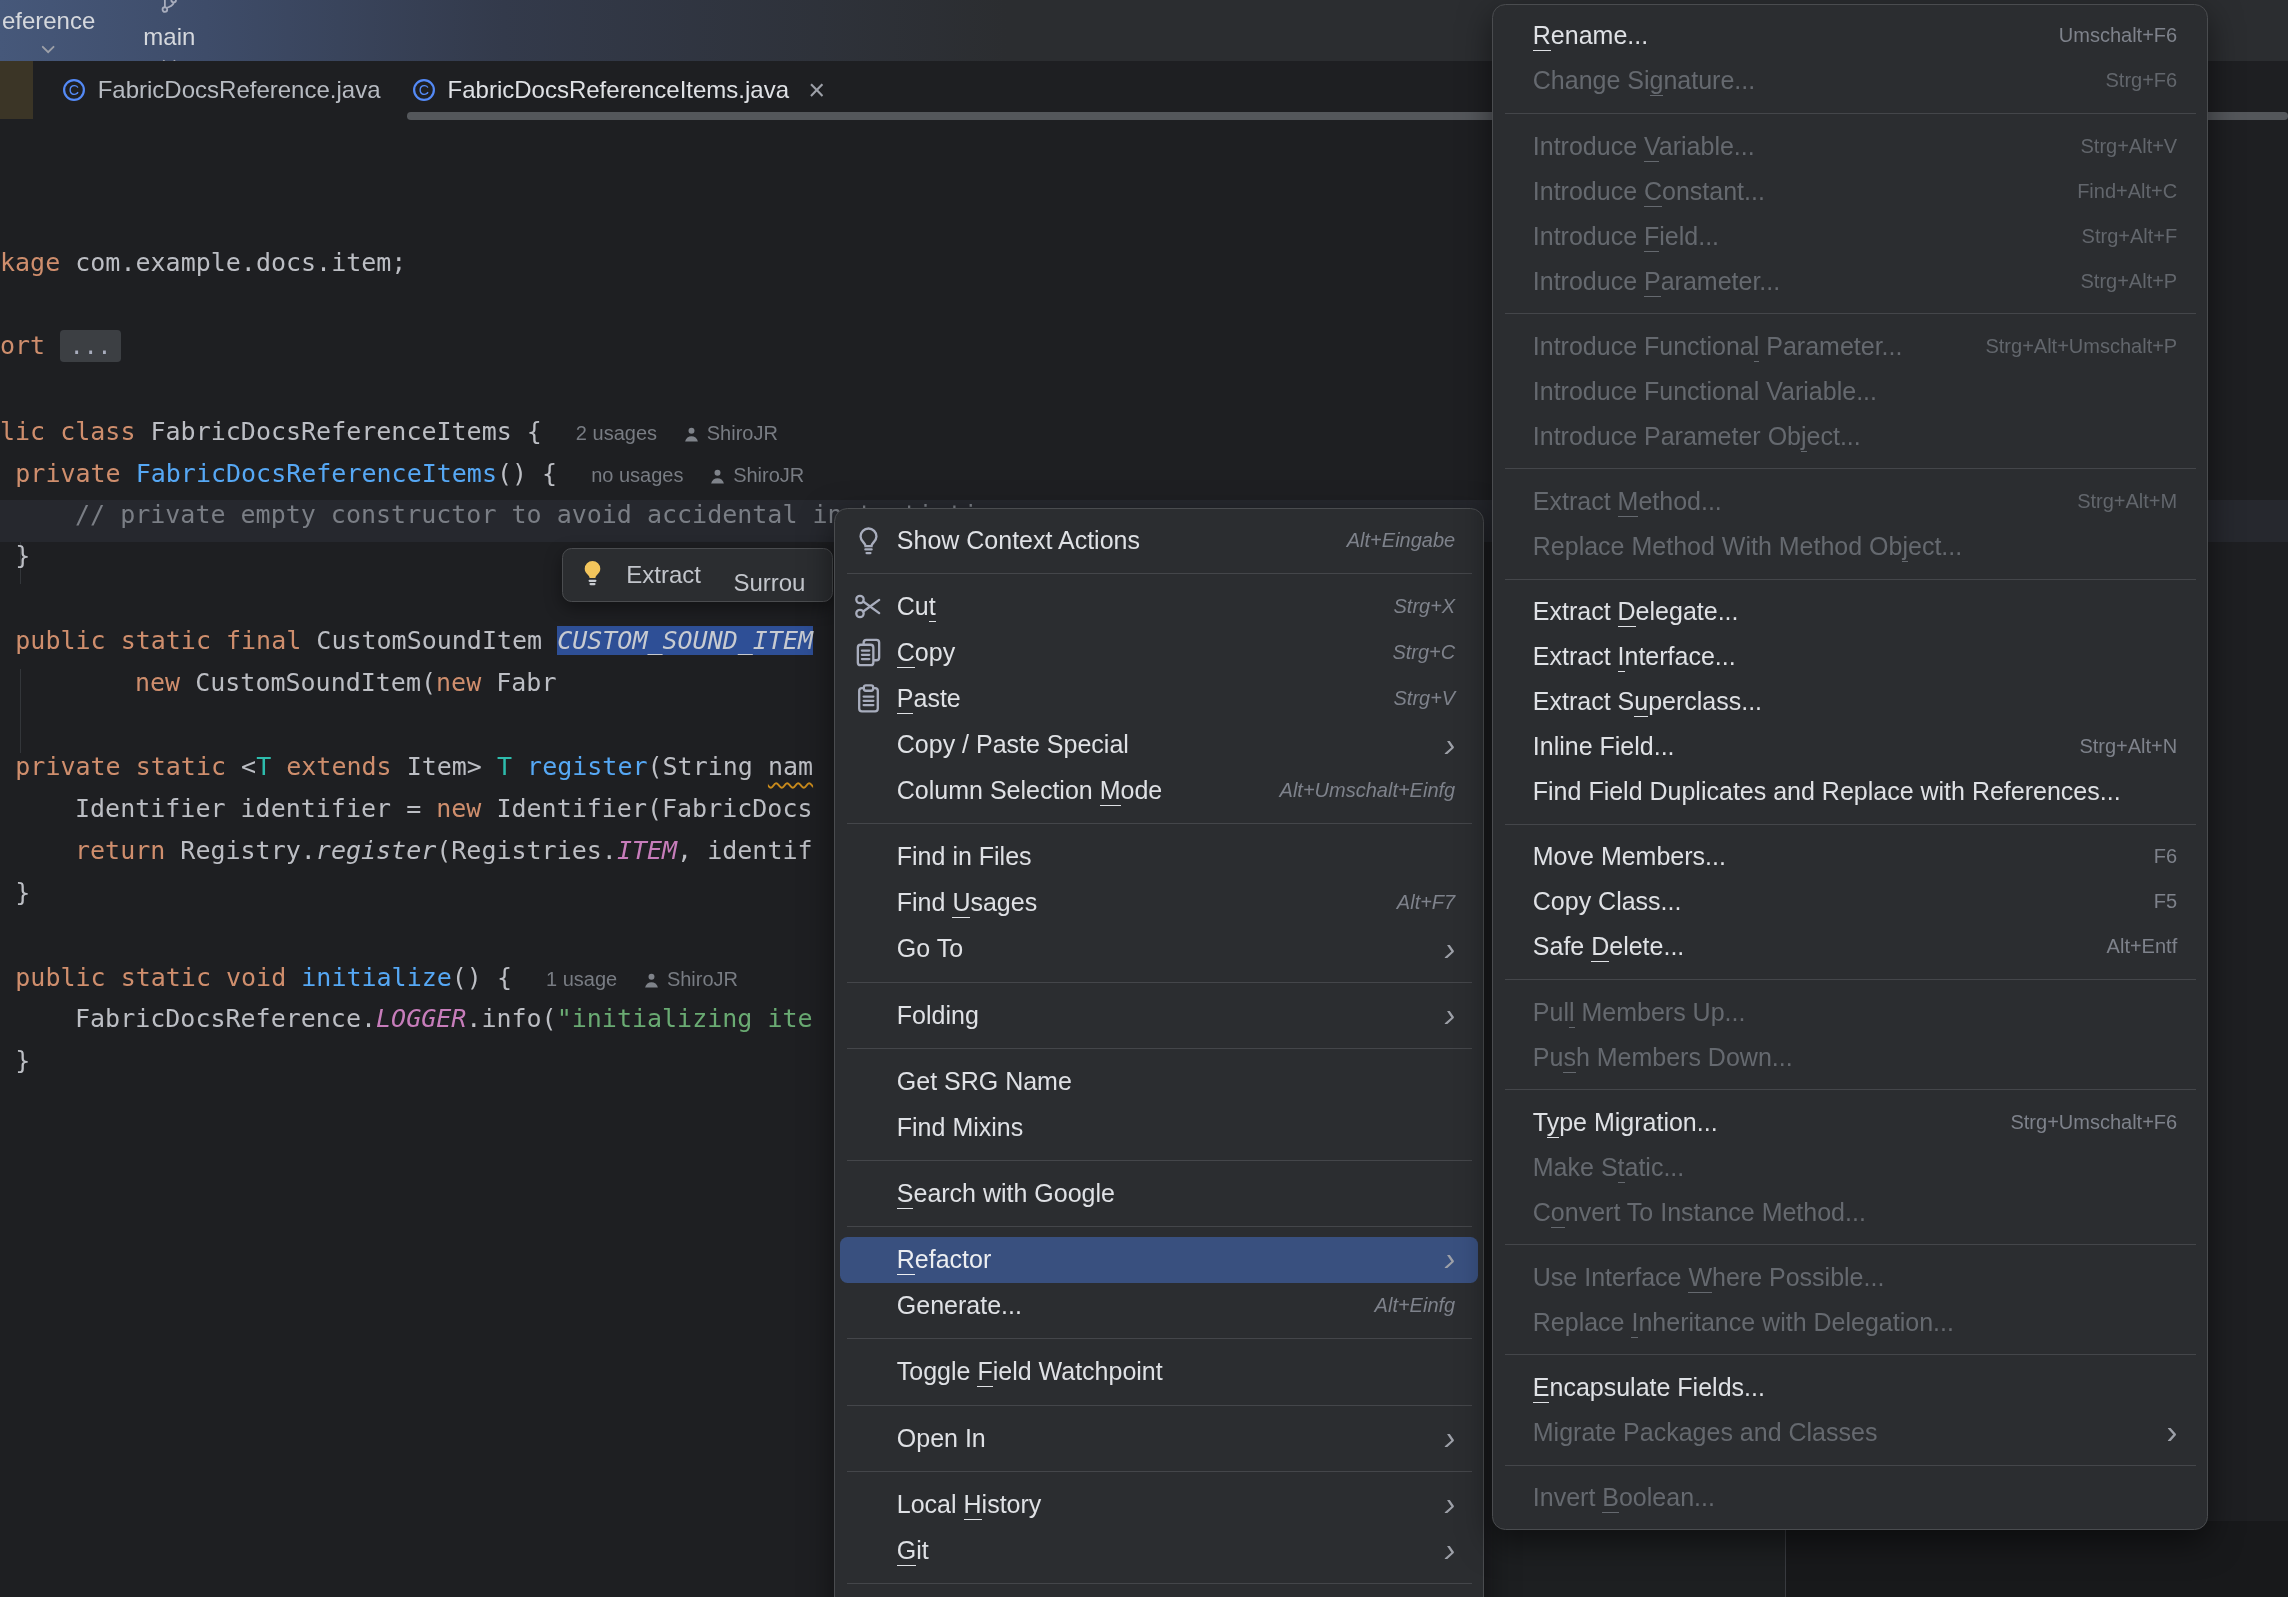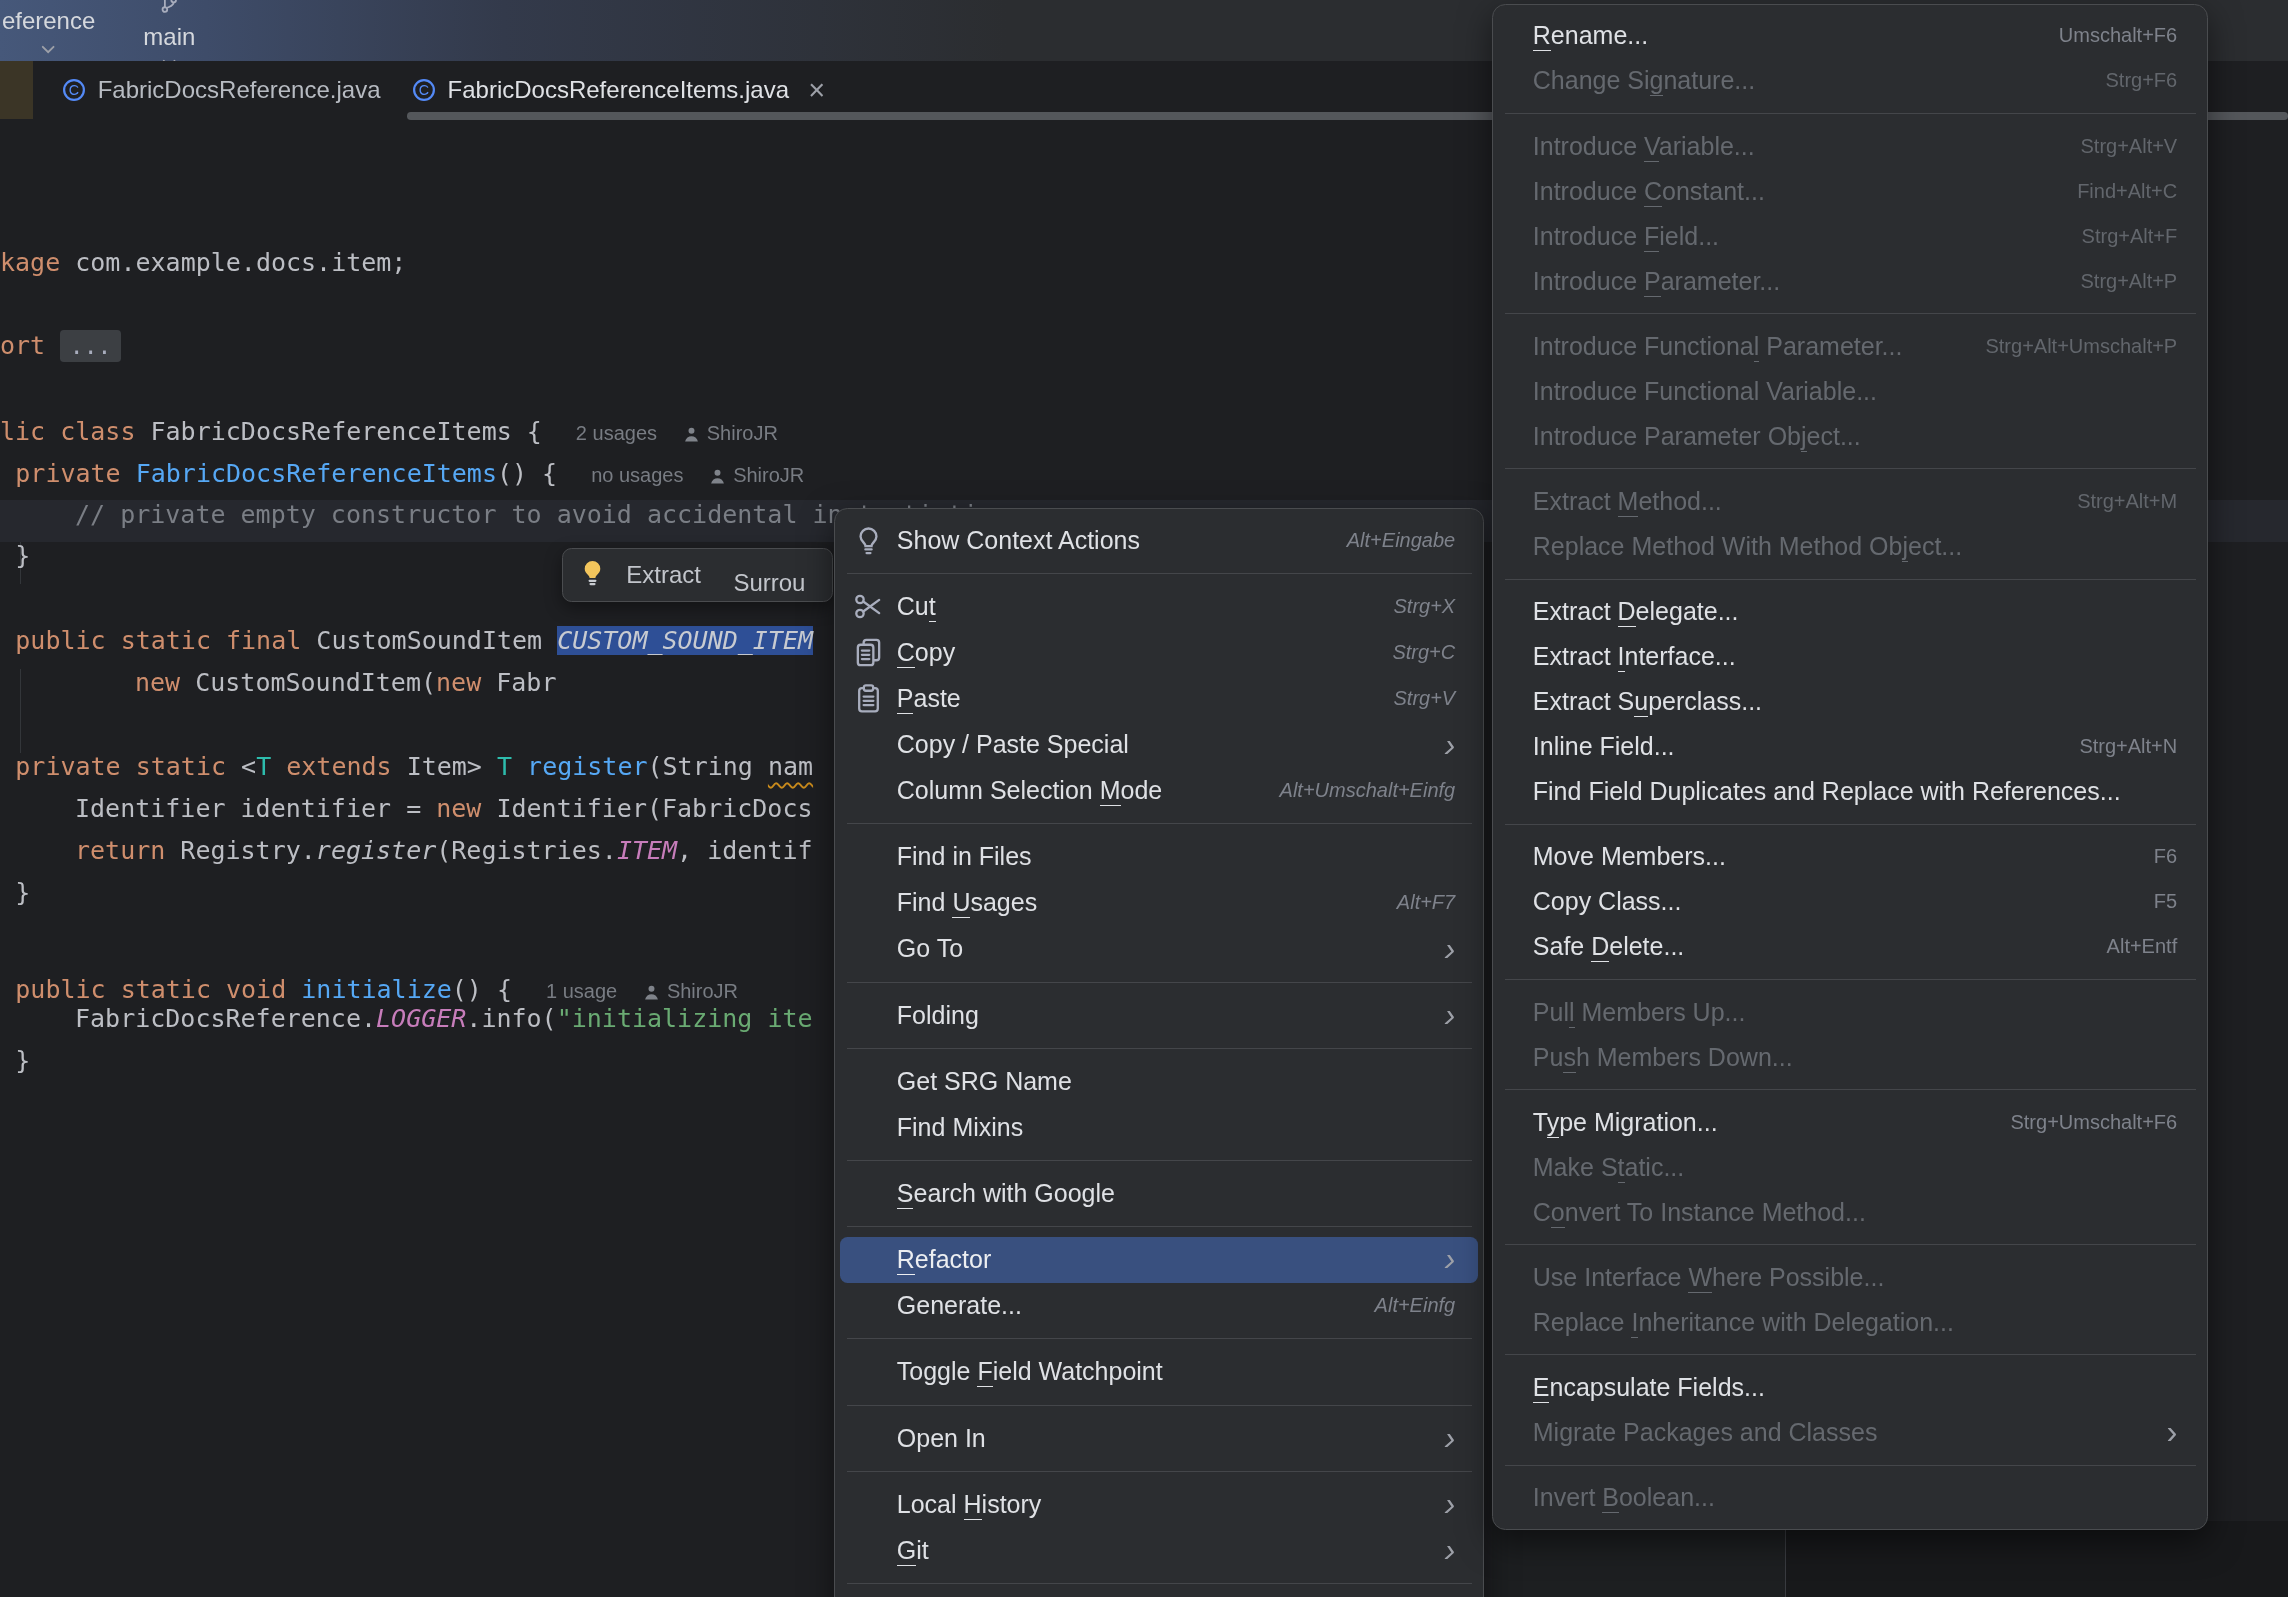--- a/index.html
+++ b/index.html
@@ -162,21 +162,21 @@
               <path d="M2.6 13.8c.7-3 2.9-4.4 5.4-4.4s4.7 1.4 5.4 4.4z"></path>
             </svg></span><span>ShiroJR</span></span></div>
       <div class="code-line" style="left: 75px; top: 375px;"><span class="c-cmt">// private empty constructor to avoid accidental instantiation</span></div>
       <div class="code-line" style="left: 15.3px; top: 416px;"><span class="c-pl">}</span></div>
       <div class="code-line" style="left: 15.3px; top: 501px;"><span class="c-kw">public static final</span><span class="c-pl"> CustomSoundItem </span><span class="c-sel">CUSTOM_SOUND_ITEM</span></div>
       <div class="code-line" style="left: 135px; top: 543px;"><span class="c-kw">new</span><span class="c-pl"> CustomSoundItem(</span><span class="c-kw">new</span><span class="c-pl"> Fabr</span></div>
       <div class="code-line" style="left: 15.3px; top: 627px;"><span class="c-kw">private static</span><span class="c-pl"> &lt;</span><span class="c-type">T</span><span class="c-kw"> extends</span><span class="c-pl"> Item&gt; </span><span class="c-type">T</span><span class="c-mth"> register</span><span class="c-pl">(String </span><span class="c-warn">nam</span></div>
       <div class="code-line" style="left: 75px; top: 669px;"><span class="c-pl">Identifier identifier = </span><span class="c-kw">new</span><span class="c-pl"> Identifier(FabricDocs</span></div>
       <div class="code-line" style="left: 75px; top: 711px;"><span class="c-kw">return</span><span class="c-pl"> Registry.</span><span class="c-mthi">register</span><span class="c-pl">(Registries.</span><span class="c-cnst">ITEM</span><span class="c-pl">, identif</span></div>
       <div class="code-line" style="left: 15.3px; top: 753px;"><span class="c-pl">}</span></div>
-      <div class="code-line" style="left: 15.3px; top: 838px; margin-top: 12px;"><span class="c-kw">public static void </span><span class="c-mth">initialize</span><span class="c-pl">() {</span><span class="inlay"><span>1 usage</span><span><svg class="person" width="19" height="19" viewBox="0 0 16 16" fill="#7F838A">
+      <div class="code-line" style="left: 15.3px; top: 838px;"><span class="c-kw">public static void </span><span class="c-mth">initialize</span><span class="c-pl">() {</span><span class="inlay"><span>1 usage</span><span><svg class="person" width="19" height="19" viewBox="0 0 16 16" fill="#7F838A">
               <circle cx="8" cy="4.8" r="2.5"></circle>
               <path d="M2.6 13.8c.7-3 2.9-4.4 5.4-4.4s4.7 1.4 5.4 4.4z"></path>
             </svg></span><span>ShiroJR</span></span></div>
       <div class="code-line" style="left: 75px; top: 879px;"><span class="c-pl">FabricDocsReference.</span><span class="c-cnst">LOGGER</span><span class="c-pl">.</span><span class="c-pl">info(</span><span class="c-str">"initializing ite</span></div>
       <div class="code-line" style="left: 15.3px; top: 921px;"><span class="c-pl">}</span></div>
     </div>
 </div>
 
 <div id="intention-popup">
   <span>

